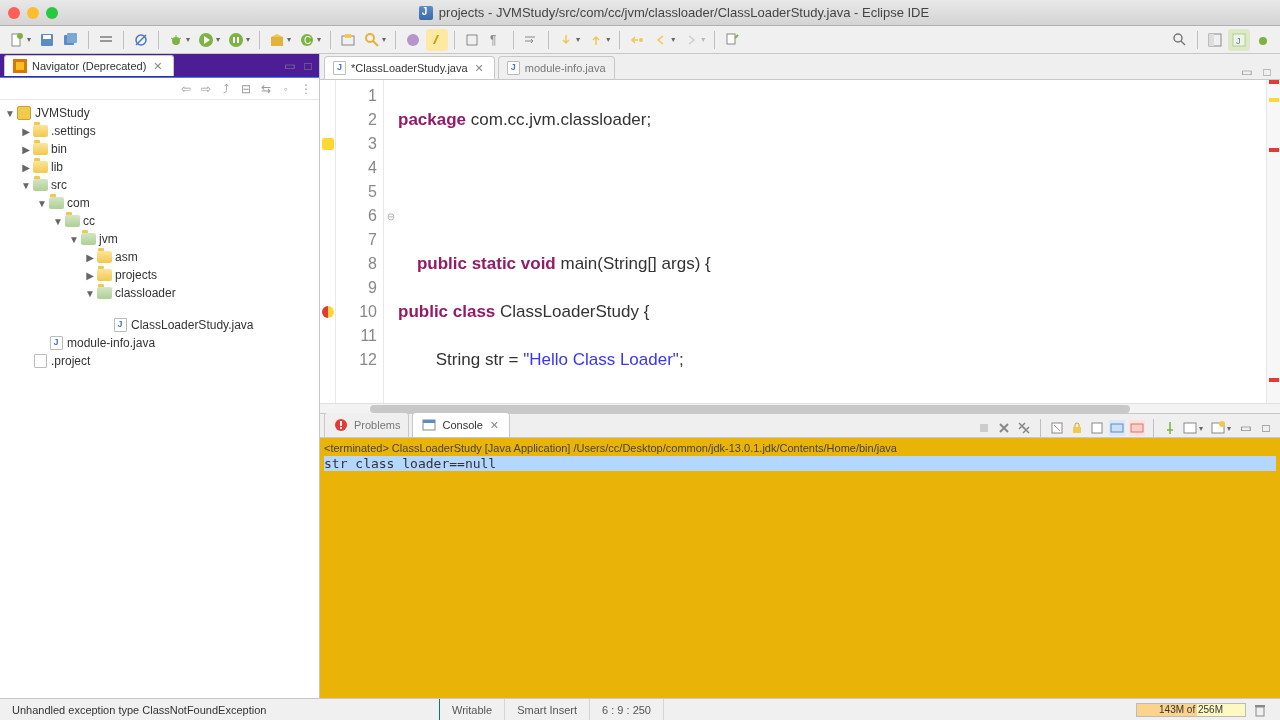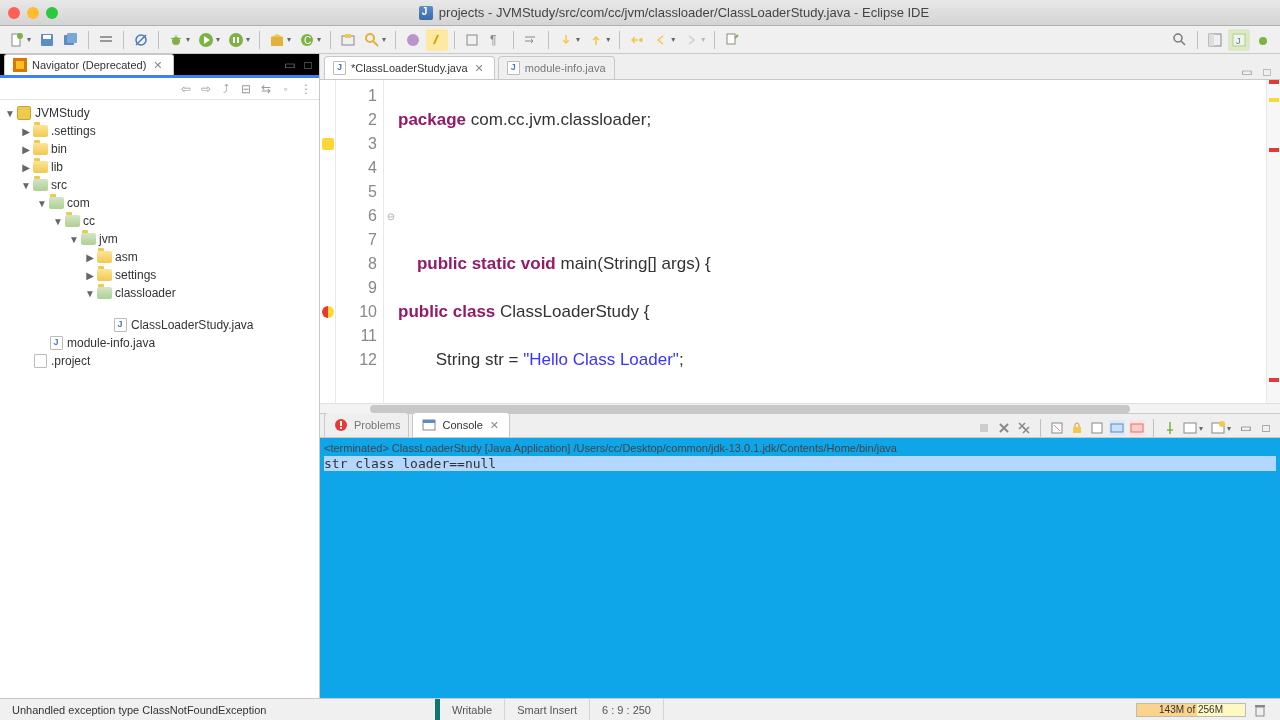--- a/index.html
+++ b/index.html
@@ -16,21 +16,21 @@
 
 
 .toolbar { height: 28px; background: #f0f0f0; border-bottom: 1px solid #c8c8c8; display: flex; align-items: center; padding: 0 6px; gap: 2px; }
 .tbtn { width: 22px; height: 22px; display: flex; align-items: center; justify-content: center; cursor: pointer; border-radius:3px;}
 .tsep { width: 1px; height: 18px; background: #c0c0c0; margin: 0 4px; }
 .tarrow { font-size: 8px; color: #666; margin-left: -3px; margin-right:3px; cursor:pointer;}
 
 
 .main { display: flex; height: calc(100% - 26px - 28px - 22px); }
 .left-panel { width: 320px; background: #fff; border-right: 1px solid #c8c8c8; display: flex; flex-direction: column; }
-.view-tab-bar { height: 24px; background: #000000; border-bottom: 3px solid #3b82f6; display: flex; align-items: center; padding: 0 4px; }
+.view-tab-bar { height: 24px; background: #4c1d95; border-bottom: 1px solid #3b82f6; display: flex; align-items: center; padding: 0 4px; }
 .view-tab { display: flex; align-items: center; gap: 5px; padding: 3px 8px; background: #fff; border: 1px solid #c8c8c8; border-bottom: none; font-size: 11px; border-radius: 3px 3px 0 0;}
 .nav-icon { width:14px; height:14px; background:#d97706; position:relative;}
 .nav-icon::before{content:""; position:absolute; width:8px; height:8px; background:#fbbf24; left:3px; top:3px;}
 .close-x { color:#888; cursor:pointer; padding: 0 2px;}
 .view-tab-bar .right { margin-left:auto; display:flex; gap:4px;}
 .mini-icon { width:14px; height:14px; display:inline-flex; align-items:center; justify-content:center; color:#888; cursor:pointer; font-size:12px;}
 
 .nav-toolbar { height: 22px; display: flex; align-items: center; justify-content: flex-end; gap: 6px; padding: 0 6px; border-bottom:1px solid #e5e5e5;}
 .nav-toolbar .mini-icon{ color:#999;}
 
@@ -70,33 +70,33 @@
 .str { color: #3933ff; }
 .warn-underline { border-bottom: 1px dotted #c9a400; }
 .hscroll{height:10px; background:#f3f3f3; border-top:1px solid #e0e0e0; position:relative;}
 .hscroll-thumb{position:absolute; height:8px; top:1px; left:50px; width:760px; background:#c8c8c8; border-radius:4px;}
 .overview{width:14px; background:#f7f7f7; border-left:1px solid #e8e8e8; position:relative;}
 .overview .om{position:absolute; width:10px; height:4px; left:2px;}
 .overview .om.y{background:#fdd835;}
 .overview .om.r{background:#e53935;}
 
 
-.bottom-views { height: 285px; border-top: 1px solid #c8c8c8; display: flex; flex-direction: column; background:#0ea5e9;}
+.bottom-views { height: 285px; border-top: 1px solid #c8c8c8; display: flex; flex-direction: column; background:#eab308;}
 .bview-tabs { height: 24px; background:#efefef; border-bottom: 1px solid #c8c8c8; display:flex; align-items:flex-end; padding-left:4px;}
 .bview-tabs .right{margin-left:auto; display:flex; gap:4px; padding:0 6px; align-items:center;}
 .bview-toolbar-icon{width:16px; height:16px; display:inline-flex;align-items:center;justify-content:center; cursor:pointer; color:#666;}
 .console-body{flex:1; overflow:auto; padding: 2px 4px;}
 .console-meta{font-size:11px; color:#444; padding: 2px 0;}
 .console-line{font-family:"Menlo","Monaco",monospace; font-size:13px; color:#333;}
 .console-line.sel{background:#b4d7ff;}
 
 
 .statusbar { height: 22px; background:#f0f0f0; border-top:1px solid #c8c8c8; display:flex; align-items:center; font-size:11px; color:#555;}
 .statusbar .cell{ padding:0 12px; border-right:1px solid #d4d4d4; height:100%; display:flex; align-items:center;}
-.statusbar .cell.first{flex:0 0 440px; border-right:5px solid #0f766e; color:#333;text-align:center;}
+.statusbar .cell.first{flex:0 0 440px; border-right:1px solid #0f766e; color:#333;text-align:center;}
 .statusbar .spacer{flex:1;}
 .mem-bar{width:110px; height:14px; background:#fef9c3; position:relative; border:1px solid #bbb;}
 .mem-fill{position:absolute; left:0; top:0; bottom:0; width:56%; background:#fbd38d;}
 .mem-text{position:absolute; width:100%; text-align:center; font-size:10px; top:0; color:#333;}
 .trash{width:16px;height:16px;display:inline-flex;align-items:center;justify-content:center;color:#888;margin-left:6px;}
 
 svg{width:16px;height:16px;}
 </style>
 </head>
 <body>
@@ -381,21 +381,21 @@
           <span class="ticon">
             <span class="folder-i"></span>
           </span>
           <span class="tree-label">asm</span>
         </div>
       <div class="tree-row" style="padding-left:82px;">
           <span class="disclose">▶</span>
           <span class="ticon">
             <span class="folder-i"></span>
           </span>
-          <span class="tree-label">settings</span>
+          <span class="tree-label">projects</span>
         </div>
       <div class="tree-row" style="padding-left:82px;">
           <span class="disclose">▼</span>
           <span class="ticon">
             <span class="folder-i open"></span>
           </span>
           <span class="tree-label">classloader</span>
         </div>
       <div class="tree-row" style="padding-left:110px;margin-top:14px;">
           <span class="ticon">

